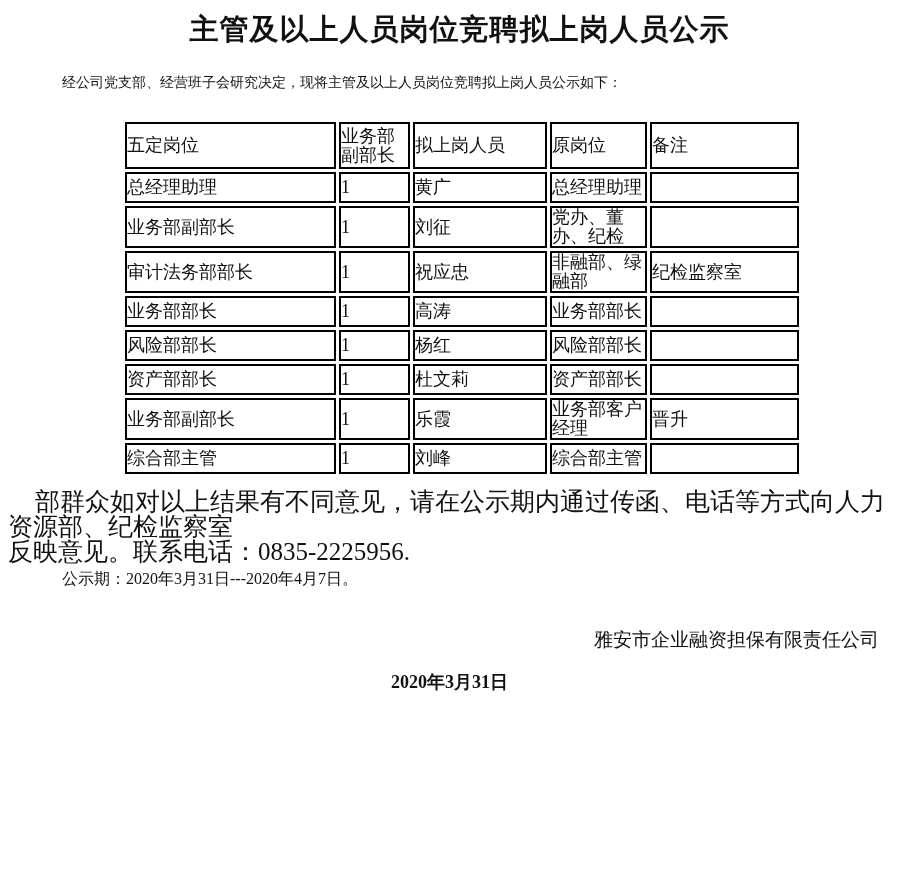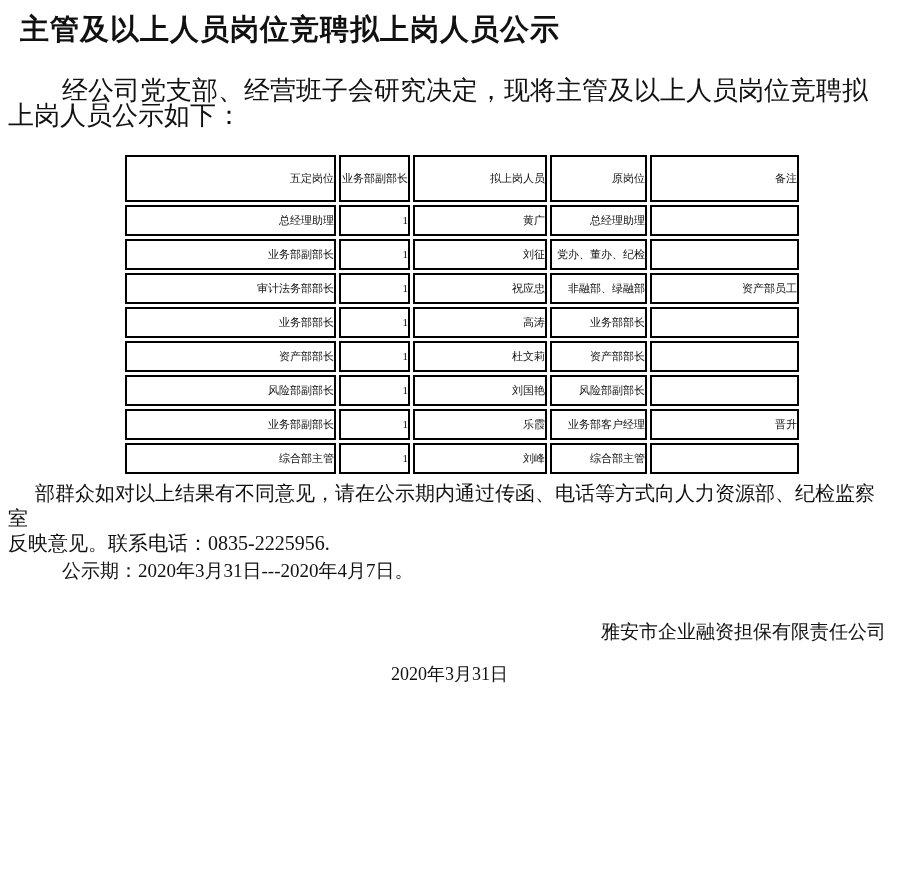--- a/index.html
+++ b/index.html
@@ -15,81 +15,83 @@
     font-family: "Liberation Serif", "DejaVu Serif", serif;
   }
   .page {
     width: 899px;
     height: 876px;
     position: relative;
   }
   .title {
     margin: 10px 0 0 0;
     padding-left: 20px;
+    text-align: center;
     font-size: 29px;
     font-weight: bold;
     letter-spacing: 1px;
     white-space: nowrap;
   }
   .intro {
-    margin: 28px 6px 0 8px;
-    font-size: 26px;
+    margin: 20px 6px 0 8px;
+    font-size: 14px;
     text-indent: 54px;
     line-height: 25px;
   }
   table.personnel {
     margin: 24px 0 0 122px;
     border-collapse: separate;
     border-spacing: 3px;
     table-layout: fixed;
-    font-size: 11px;
+    font-size: 18px;
     line-height: 19px;
-    text-align: right;
+    text-align: left;
   }
   table.personnel th,
   table.personnel td {
     border: 2px solid #000000;
     box-sizing: border-box;
     padding: 0;
     font-weight: normal;
     vertical-align: middle;
     word-break: break-all;
     overflow: hidden;
   }
   table.personnel thead th { height: 47px; }
   table.personnel tbody td { height: 31px; }
   .col-position { width: 211px; }
   .col-count    { width: 71px;  }
   .col-person   { width: 134px; }
   .col-original { width: 97px;  }
   .col-remark   { width: 149px; }
   .notice {
-    margin: 4px 6px 0 8px;
-    font-size: 20px;
+    margin: 12px 6px 0 8px;
+    font-size: 25px;
     line-height: 25px;
   }
   .notice .line1 { text-indent: 27px; }
   .notice .line2 { text-indent: 0; }
   .period {
     margin: 2px 6px 0 8px;
-    font-size: 19px;
+    font-size: 16px;
     line-height: 25px;
     text-indent: 54px;
   }
   .signature {
-    margin: 36px 13px 0 0;
+    margin: 36px 20px 0 0;
     text-align: right;
     font-size: 19px;
     line-height: 26px;
   }
   .docdate {
     margin: 16px 0 0 0;
     text-align: center;
     font-size: 18px;
     line-height: 26px;
+    font-weight: bold;
   }
 </style>
 </head>
 <body>
 
 <div class="page">
 
   <h1 class="title">主管及以上人员岗位竞聘拟上岗人员公示</h1>
 
   <p class="intro">经公司党支部、经营班子会研究决定，现将主管及以上人员岗位竞聘拟上岗人员公示如下：</p>
@@ -124,41 +126,41 @@
           <td>1</td>
           <td>刘征</td>
           <td>党办、董办、纪检</td>
           <td></td>
         </tr>
         <tr>
           <td>审计法务部部长</td>
           <td>1</td>
           <td>祝应忠</td>
           <td>非融部、绿融部</td>
-          <td>资产部员工</td>
+          <td>纪检监察室</td>
         </tr>
         <tr>
           <td>业务部部长</td>
           <td>1</td>
           <td>高涛</td>
           <td>业务部部长</td>
           <td></td>
         </tr>
         <tr>
+          <td>风险部部长</td>
+          <td>1</td>
+          <td>杨红</td>
+          <td>风险部部长</td>
+          <td></td>
+        </tr>
+        <tr>
           <td>资产部部长</td>
           <td>1</td>
           <td>杜文莉</td>
           <td>资产部部长</td>
-          <td></td>
-        </tr>
-        <tr>
-          <td>风险部副部长</td>
-          <td>1</td>
-          <td>刘国艳</td>
-          <td>风险部副部长</td>
           <td></td>
         </tr>
         <tr>
           <td>业务部副部长</td>
           <td>1</td>
           <td>乐霞</td>
           <td>业务部客户经理</td>
           <td>晋升</td>
         </tr>
         <tr>

